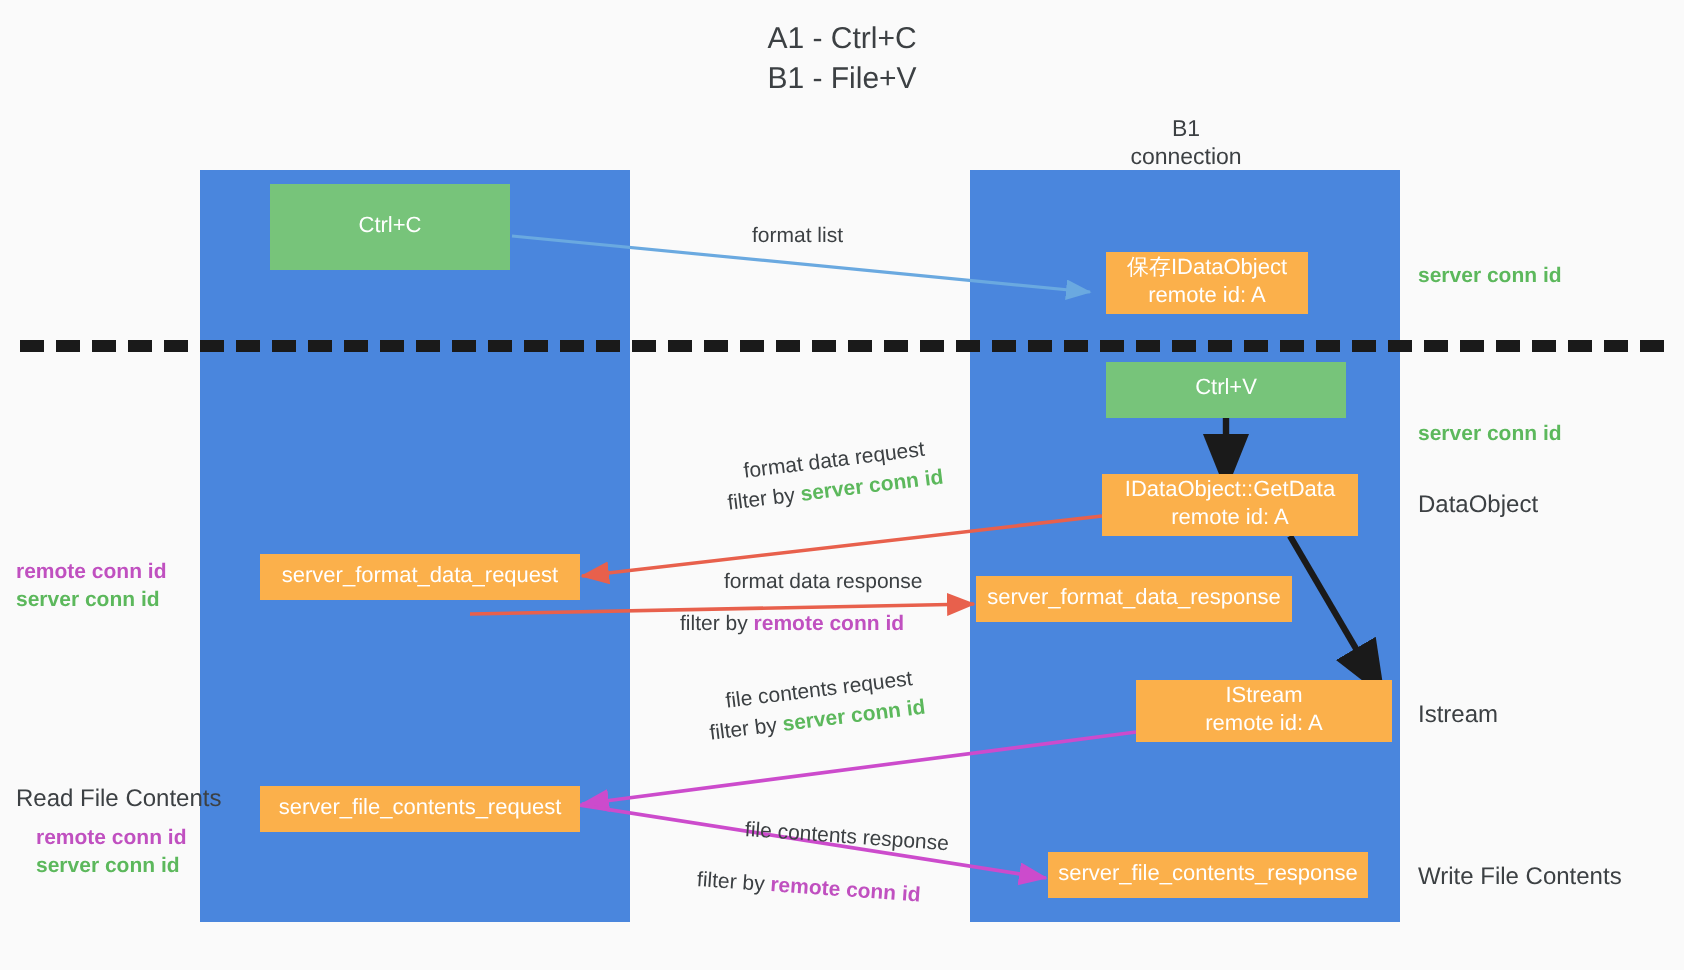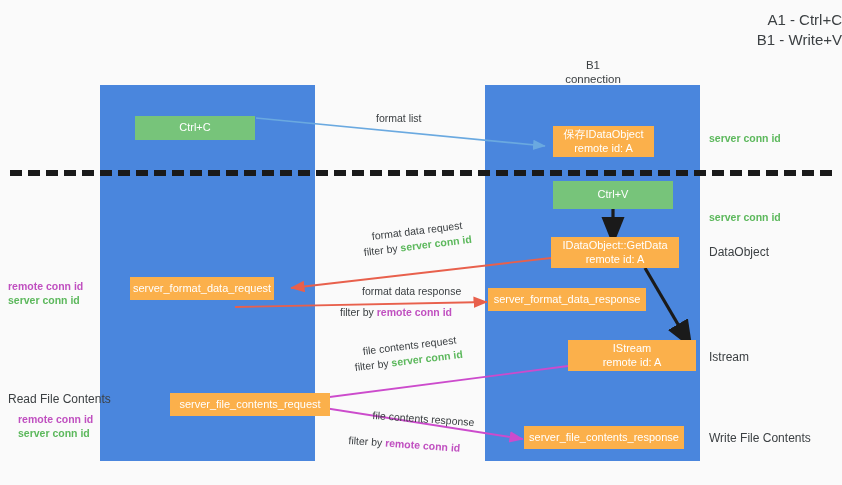--- a/index.html
+++ b/index.html
@@ -6,21 +6,21 @@
   body{
     width:842px;height:485px;position:relative;overflow:hidden;
     background:#fafafa;
     font-family:"Liberation Sans","DejaVu Sans",sans-serif;
     color:#3c4043;
   }
   .stage{position:absolute;inset:0;}
   svg.wires{position:absolute;left:0;top:0;width:842px;height:485px;}
   .lane{position:absolute;background:#4a86dd;}
   .title{
-    position:absolute;left:0;right:0;top:10px;text-align:right;
+    position:absolute;left:0;right:0;top:10px;text-align:center;
     font-size:15px;line-height:20px;color:#3c4043;
   }
   .colhead{
     position:absolute;text-align:center;font-size:11.5px;line-height:14px;color:#3c4043;
   }
   .box{
     position:absolute;display:flex;flex-direction:column;
     align-items:center;justify-content:center;
     color:#ffffff;font-size:11px;line-height:13.5px;text-align:center;
     box-sizing:border-box;
@@ -38,21 +38,21 @@
     border-top:6px dashed #1a1a1a;
   }
 </style>
 </head>
 <body>
 
 <div class="stage">
 
   <div class="title">
     <div>A1 - Ctrl+C</div>
-    <div>B1 - Write+V</div>
+    <div>B1 - File+V</div>
   </div>
 
   <div class="colhead" style="left:120px;top:58px;width:150px;margin-top:44px;">
     <div>A1</div>
   </div>
   <div class="colhead" style="left:518px;top:58px;width:150px;">
     <div>B1</div>
     <div>connection</div>
   </div>
 
@@ -77,52 +77,52 @@
 
     <path d="M256,118 L545,146" stroke="#6aa9e0" stroke-width="1.6" fill="none" marker-end="url(#ah-blue)"></path>
     <path d="M613,209 L613,233" stroke="#1a1a1a" stroke-width="3.2" fill="none" marker-end="url(#ah-black)"></path>
     <path d="M551,258 L291,288" stroke="#e8604c" stroke-width="1.8" fill="none" marker-end="url(#ah-red)"></path>
     <path d="M235,307 L487,302" stroke="#e8604c" stroke-width="1.8" fill="none" marker-end="url(#ah-red)"></path>
     <path d="M645,268 L686,338" stroke="#1a1a1a" stroke-width="3.2" fill="none" marker-end="url(#ah-black)"></path>
     <path d="M568,366 L291,402" stroke="#cc4bcc" stroke-width="1.8" fill="none" marker-end="url(#ah-magenta)"></path>
     <path d="M235,394 L523,439" stroke="#cc4bcc" stroke-width="1.8" fill="none" marker-end="url(#ah-magenta)"></path>
   </svg>
 
-  <div class="box green" style="left:135px;top:116px;width:120px;height:24px;">
+  <div class="box green" style="left:135px;top:92px;width:120px;height:43px;">
     <div>Ctrl+C</div>
   </div>
 
   <div class="box orange" style="left:553px;top:126px;width:101px;height:31px;">
     <div>保存IDataObject</div>
     <div>remote id: A</div>
   </div>
 
   <div class="box green" style="left:553px;top:181px;width:120px;height:28px;">
     <div>Ctrl+V</div>
   </div>
 
   <div class="box orange" style="left:551px;top:237px;width:128px;height:31px;">
     <div>IDataObject::GetData</div>
     <div>remote id: A</div>
   </div>
 
-  <div class="box orange" style="left:130px;top:277px;width:144px;height:23px;">
+  <div class="box orange" style="left:130px;top:277px;width:160px;height:23px;">
     <div>server_format_data_request</div>
   </div>
 
   <div class="box orange" style="left:488px;top:288px;width:158px;height:23px;justify-content:center;">
     <div>server_format_data_response</div>
   </div>
 
   <div class="box orange" style="left:568px;top:340px;width:128px;height:31px;">
     <div>IStream</div>
     <div>remote id: A</div>
   </div>
 
-  <div class="box orange" style="left:130px;top:393px;width:160px;height:23px;margin-left:40px;">
+  <div class="box orange" style="left:130px;top:393px;width:160px;height:23px;">
     <div>server_file_contents_request</div>
   </div>
 
   <div class="box orange" style="left:524px;top:426px;width:160px;height:23px;">
     <div>server_file_contents_response</div>
   </div>
 
   <div class="lbl" style="left:376px;top:111px;">
     <span>format list</span>
   </div>

